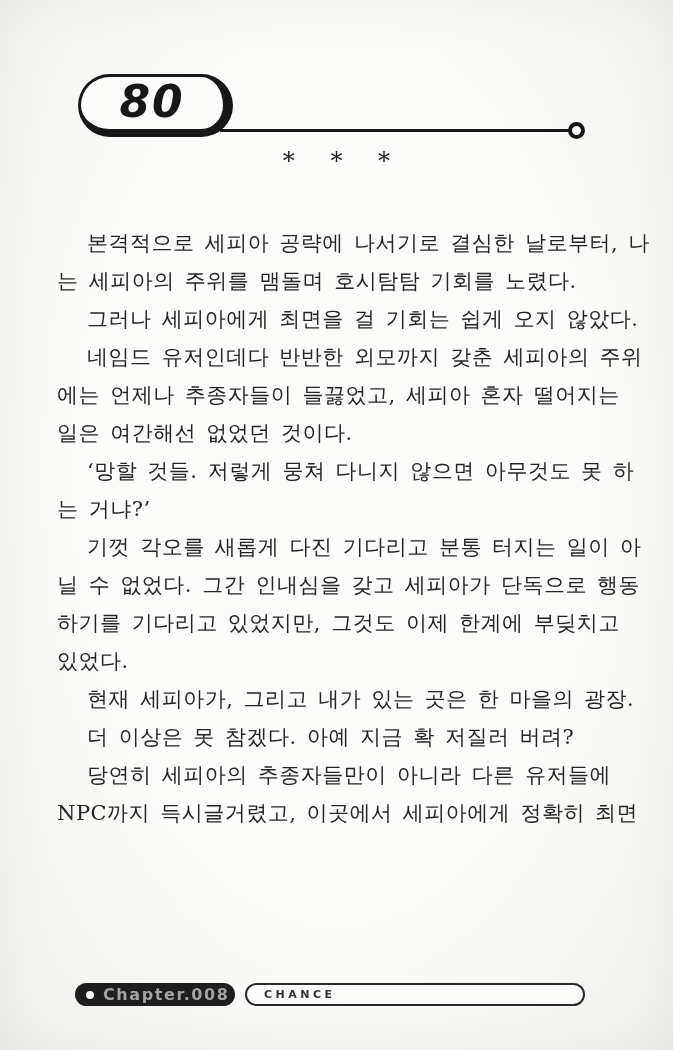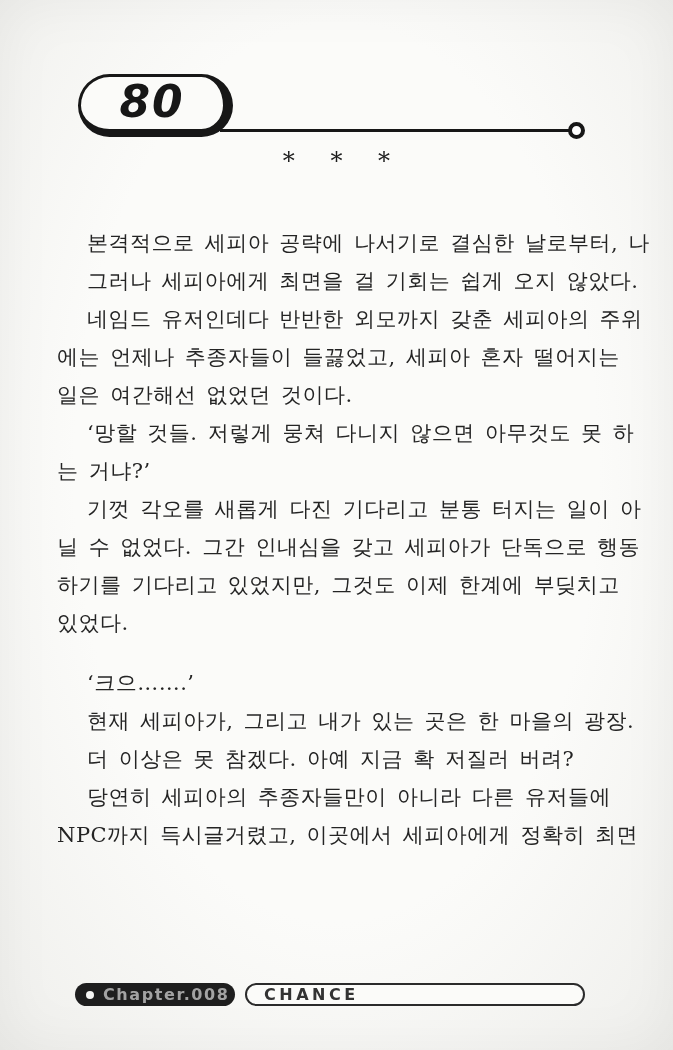--- a/index.html
+++ b/index.html
@@ -84,49 +84,49 @@
   }
   .title-tag {
     position:absolute; left:245px; top:0;
     width:336px; height:19px;
     background:#fbfbf9;
     border:2px solid #2b2b2b; border-radius:13px;
     display:flex; align-items:center;
   }
   .title-label {
     margin-left:17px;
-    color:#333333; font-size:16px; font-weight:bold; letter-spacing:3.5px;
+    color:#333333; font-size:11px; font-weight:bold; letter-spacing:3.5px;
   }
 </style>
 </head>
 <body>
 
 <div class="page">
 
   <div class="badge">
     <span class="num">80</span>
   </div>
   <div class="header-line"></div>
   <div class="header-ring"></div>
 
   <div class="divider">* * *</div>
 
   <div class="body-text">
     <div class="line indent">본격적으로 세피아 공략에 나서기로 결심한 날로부터, 나</div>
+    <div class="line">는 세피아의 주위를 맴돌며 호시탐탐 기회를 노렸다.</div>
     <div class="line indent">그러나 세피아에게 최면을 걸 기회는 쉽게 오지 않았다.</div>
     <div class="line indent">네임드 유저인데다 반반한 외모까지 갖춘 세피아의 주위</div>
     <div class="line">에는 언제나 추종자들이 들끓었고, 세피아 혼자 떨어지는</div>
     <div class="line">일은 여간해선 없었던 것이다.</div>
     <div class="line indent">‘망할 것들. 저렇게 뭉쳐 다니지 않으면 아무것도 못 하</div>
     <div class="line">는 거냐?’</div>
     <div class="line indent">기껏 각오를 새롭게 다진 기다리고 분통 터지는 일이 아</div>
     <div class="line">닐 수 없었다. 그간 인내심을 갖고 세피아가 단독으로 행동</div>
     <div class="line">하기를 기다리고 있었지만, 그것도 이제 한계에 부딪치고</div>
     <div class="line">있었다.</div>
-    <div class="line indent gap">‘크으…….’</div>
     <div class="line indent">현재 세피아가, 그리고 내가 있는 곳은 한 마을의 광장.</div>
     <div class="line indent">더 이상은 못 참겠다. 아예 지금 확 저질러 버려?</div>
     <div class="line indent">당연히 세피아의 추종자들만이 아니라 다른 유저들에</div>
     <div class="line">NPC까지 득시글거렸고, 이곳에서 세피아에게 정확히 최면</div>
   </div>
 
   <div class="footer">
     <div class="chapter-tag">
       <span class="chapter-dot"></span>
       <span class="chapter-label">Chapter.008</span>

